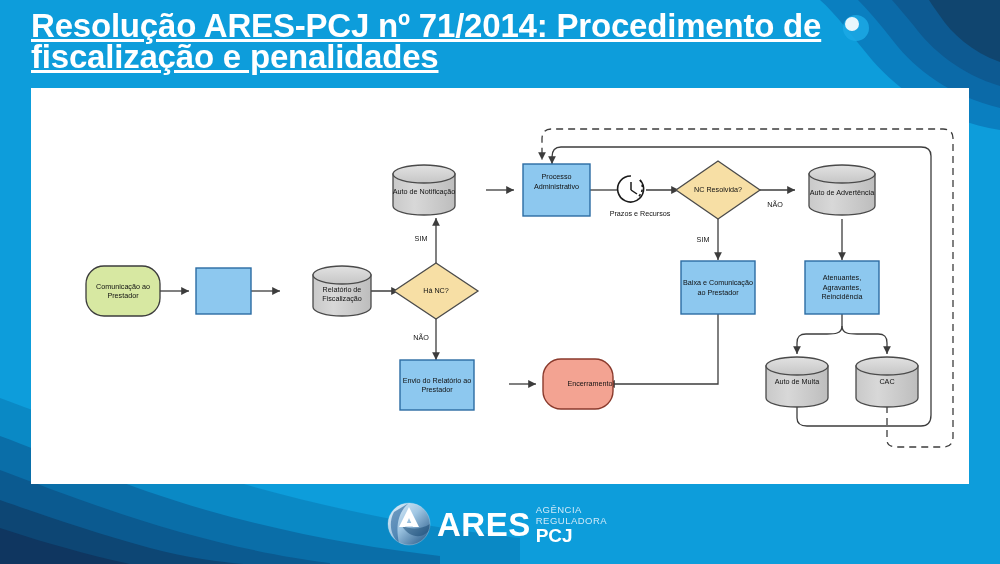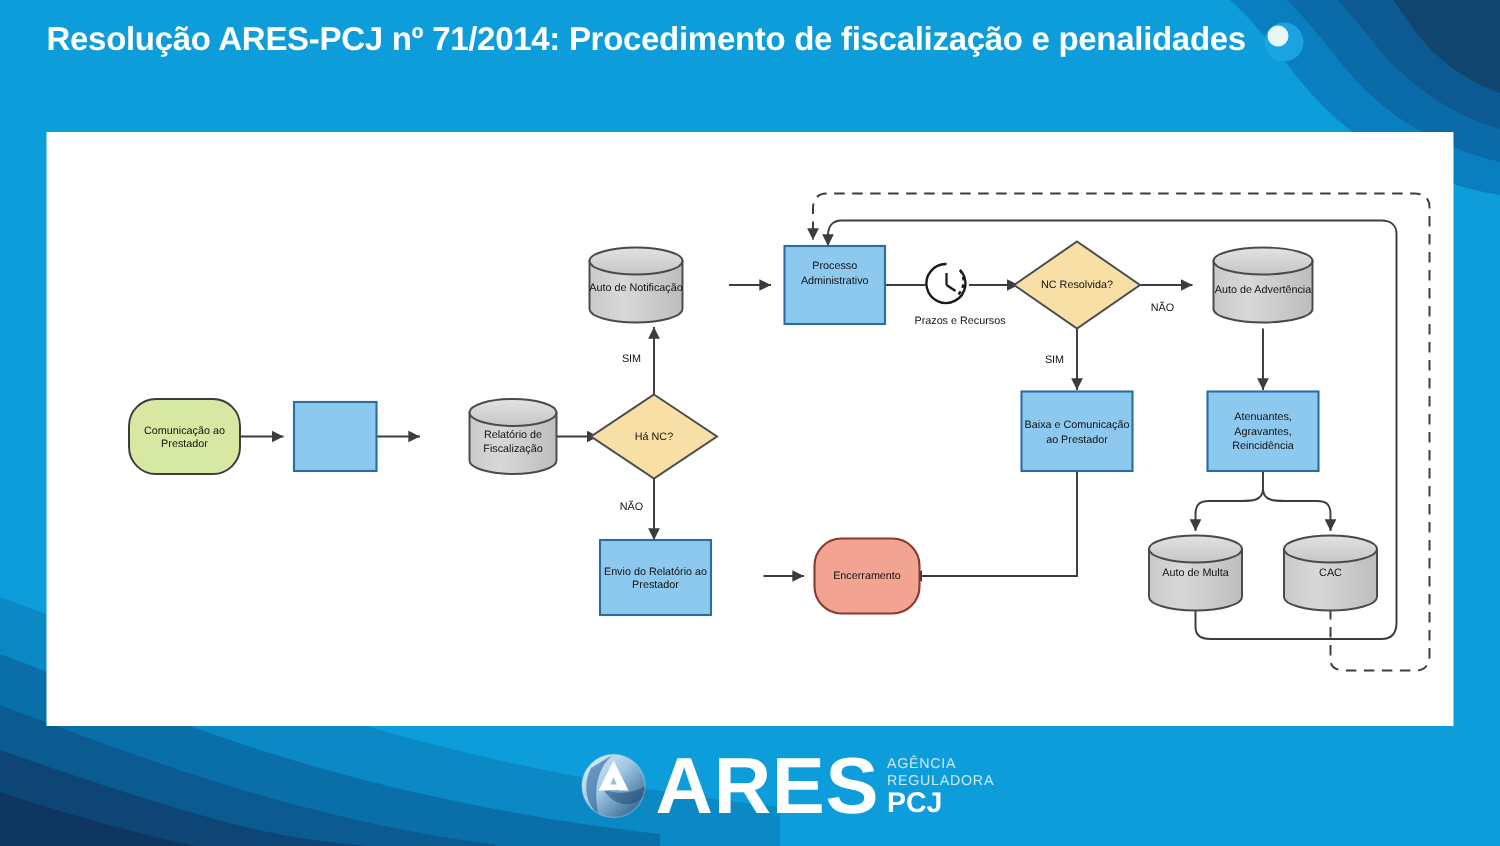--- a/index.html
+++ b/index.html
@@ -29,25 +29,26 @@
     height: 564px;
     pointer-events: none;
   }
   
   #title {
     position: absolute;
     left: 31px;
     top: 10px;
     width: 840px;
     color: #ffffff;
-    font-size: 22px;
+    font-size: 33px;
     font-weight: bold;
     line-height: 31px;
     letter-spacing: -0.2px;
     z-index: 5;
+    text-decoration: underline;
   }
   
   #card {
     position: absolute;
     left: 31px;
     top: 88px;
     width: 938px;
     height: 396px;
     background: #ffffff;
     z-index: 4;
@@ -92,21 +93,21 @@
     display: flex;
     align-items: center;
   }
   #logo-mark {
     width: 46px;
     height: 46px;
     flex: 0 0 46px;
   }
   #logo-ares {
     color: #ffffff;
-    font-size: 53px;
+    font-size: 33px;
     font-weight: bold;
     letter-spacing: 0.5px;
     margin-left: 5px;
     line-height: 39px;
   }
   #logo-sub {
     margin-left: 5px;
     color: #cfe9f8;
     font-size: 9.5px;
     line-height: 10.5px;
@@ -274,21 +275,21 @@
     <div class="nodelabel" style="left:657px; top:90px; width:60px; height:24px;">NC Resolvida?</div>
 
     <div class="nodelabel" style="left:775px; top:92px; width:72px; height:26px;">Auto de Advertência</div>
 
     <div class="nodelabel" style="left:650px; top:173px; width:74px; height:53px;">Baixa e Comunicação ao Prestador</div>
 
     <div class="nodelabel" style="left:774px; top:173px; width:74px; height:53px;">Atenuantes, Agravantes, Reincidência</div>
 
     <div class="nodelabel" style="left:369px; top:272px; width:74px; height:50px;">Envio do Relatório ao Prestador</div>
 
-    <div class="nodelabel" style="left:512px; top:271px; width:70px; height:50px;">Encerramento</div>
+    <div class="nodelabel" style="left:524px; top:271px; width:70px; height:50px;">Encerramento</div>
 
     <div class="nodelabel" style="left:731px; top:284px; width:70px; height:20px;">Auto de Multa</div>
 
     <div class="nodelabel" style="left:821px; top:284px; width:70px; height:20px;">CAC</div>
 
     <div class="edgelabel" style="left:377px; top:146px; width:26px;">SIM</div>
 
     <div class="edgelabel" style="left:377px; top:245px; width:26px;">NÃO</div>
 
     <div class="edgelabel" style="left:563px; top:121px; width:92px;">Prazos e Recursos</div>

